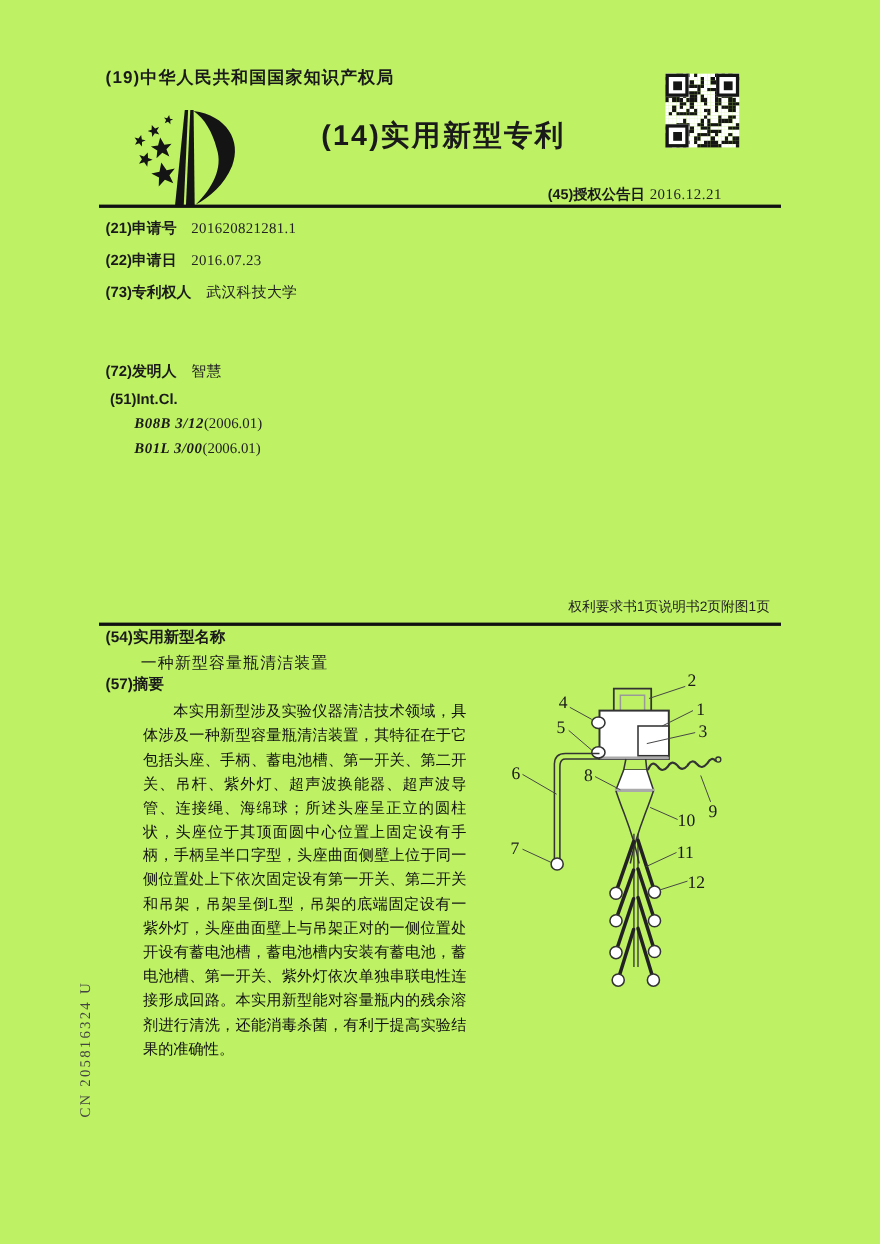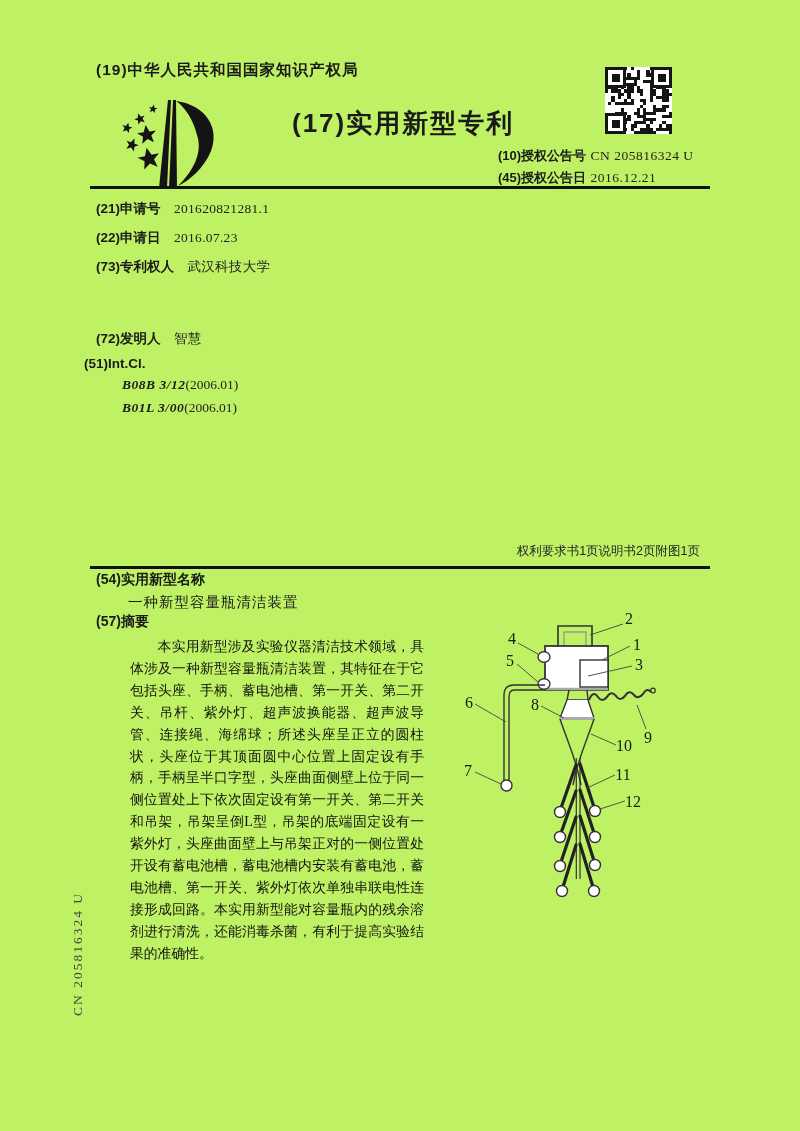--- a/index.html
+++ b/index.html
@@ -75,21 +75,21 @@
         <use href="#star" transform="translate(9,33) scale(0.55) rotate(14)"></use>
         <use href="#star" transform="translate(22,24) scale(0.58) rotate(-20)"></use>
         <use href="#star" transform="translate(35,14) scale(0.45) rotate(10)"></use>
         <polygon points="41,93 50,5 53,5 49,93"></polygon>
         <polygon points="51,93 55,5 58,5 59,93"></polygon>
         <path d="M58,6 C88,10 102,33 93,56 C86,73 72,85 60,91 C75,76 85,58 79,40 C75,25 68,13 58,6 Z"></path>
       </g>
     </svg>
   </div>
 
-  <div class="abs doc-type">(17)实用新型专利</div>
+  <div class="abs doc-type">(14)实用新型专利</div>
 
   <div class="abs qr">
     <div class="qr-modules">
         <i class="qm"></i>
         <i class="qm"></i>
         <i class="qm"></i>
         <i class="qm b"></i>
         <i class="qm b"></i>
         <i class="qm"></i>
         <i class="qm b"></i>
@@ -526,24 +526,20 @@
         <i class="qm"></i>
         <i class="qm"></i>
         <i class="qm"></i>
         <i class="qm b"></i>
       </div>
     <div class="qf qf-tl"></div>
     <div class="qf qf-tr"></div>
     <div class="qf qf-bl"></div>
   </div>
 
-  <div class="abs pub-line" style="top:146px">
-    <span class="lbl">(10)授权公告号</span>
-    <span class="val">CN 205816324 U</span>
-  </div>
   <div class="abs pub-line" style="top:168px">
     <span class="lbl">(45)授权公告日</span>
     <span class="val">2016.12.21</span>
   </div>
 
   <div class="abs rule" style="top:186px"></div>
 
   <div class="abs row" style="left:96px;top:199px">
     <span class="lbl">(21)申请号</span>
     <span class="val">201620821281.1</span>
@@ -553,21 +549,21 @@
     <span class="val">2016.07.23</span>
   </div>
   <div class="abs row" style="left:96px;top:257px">
     <span class="lbl">(73)专利权人</span>
     <span class="val">武汉科技大学</span>
   </div>
   <div class="abs row" style="left:96px;top:329px">
     <span class="lbl">(72)发明人</span>
     <span class="val">智慧</span>
   </div>
-  <div class="abs row" style="left:84px;top:354px">
+  <div class="abs row" style="left:100px;top:354px">
     <span class="lbl">(51)Int.Cl.</span>
   </div>
   <div class="abs intcl-item" style="top:377px">
     <span class="code">B08B 3/12</span><span class="ver">(2006.01)</span>
   </div>
   <div class="abs intcl-item" style="top:400px">
     <span class="code">B01L 3/00</span><span class="ver">(2006.01)</span>
   </div>
 
   <div class="abs pages-row">

